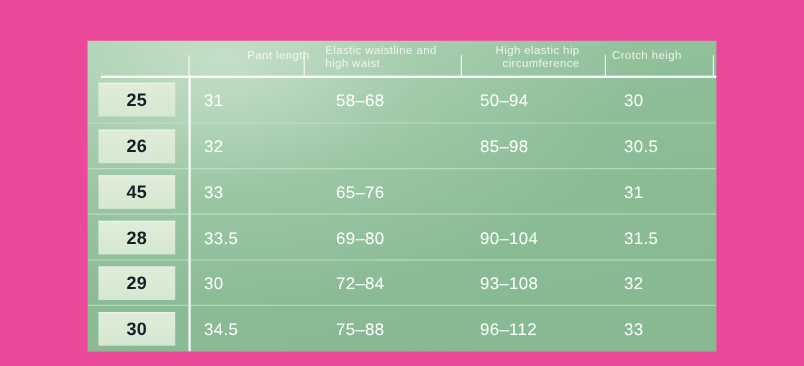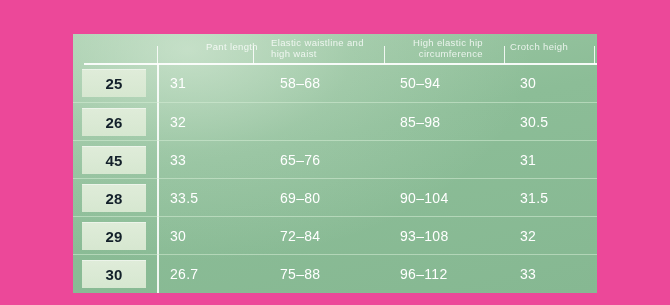--- a/index.html
+++ b/index.html
@@ -197,21 +197,21 @@
       <div class="row">
         <div class="badge">29</div>
         <div class="cell c-len">30</div>
         <div class="cell c-waist">72–84</div>
         <div class="cell c-hip">93–108</div>
         <div class="cell c-cro">32</div>
       </div>
 
       <div class="row">
         <div class="badge">30</div>
-        <div class="cell c-len">26.7</div>
+        <div class="cell c-len">34.5</div>
         <div class="cell c-waist">75–88</div>
         <div class="cell c-hip">96–112</div>
         <div class="cell c-cro">33</div>
       </div>
 
     </div>
   </div>
 </div>
 
 </body></html>

